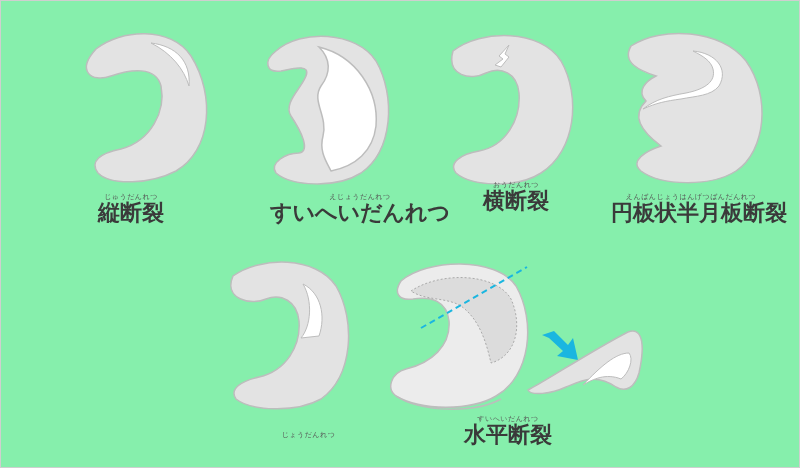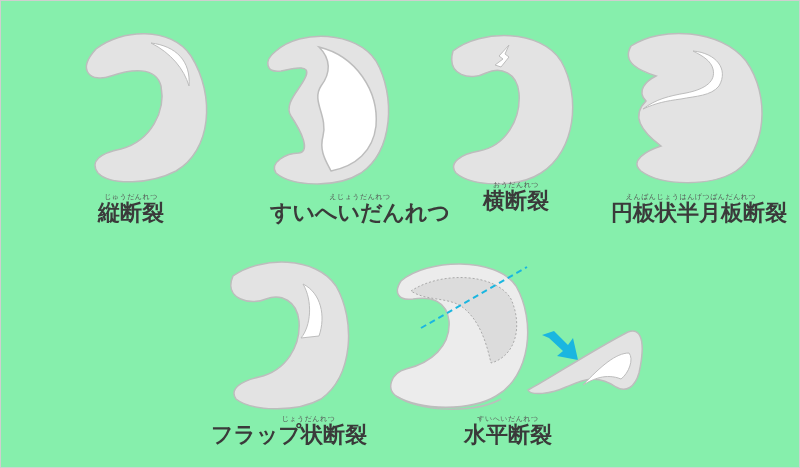--- a/index.html
+++ b/index.html
@@ -87,20 +87,19 @@
   </div>
   <div class="label" style="left:465px; top:180px; width:100px;">
     <span class="ruby">おうだんれつ</span>
     <span class="main">横断裂</span>
   </div>
   <div class="label" style="left:610px; top:192px; width:160px;">
     <span class="ruby">えんばんじょうはんげつばんだんれつ</span>
     <span class="main">円板状半月板断裂</span>
   </div>
   <div class="label" style="left:210px; top:414px; width:140px;">
-    <span class="ruby" style="padding-left:55px;">じょうだんれつ</span>
-    <span class="main">フラップ状断裂</span>
+    <span class="ruby" style="padding-left:55px;margin-top:16px;">じょうだんれつ</span>
   </div>
   <div class="label" style="left:457px; top:414px; width:100px;">
     <span class="ruby">すいへいだんれつ</span>
     <span class="main">水平断裂</span>
   </div>
 </div>
 
 </body></html>

